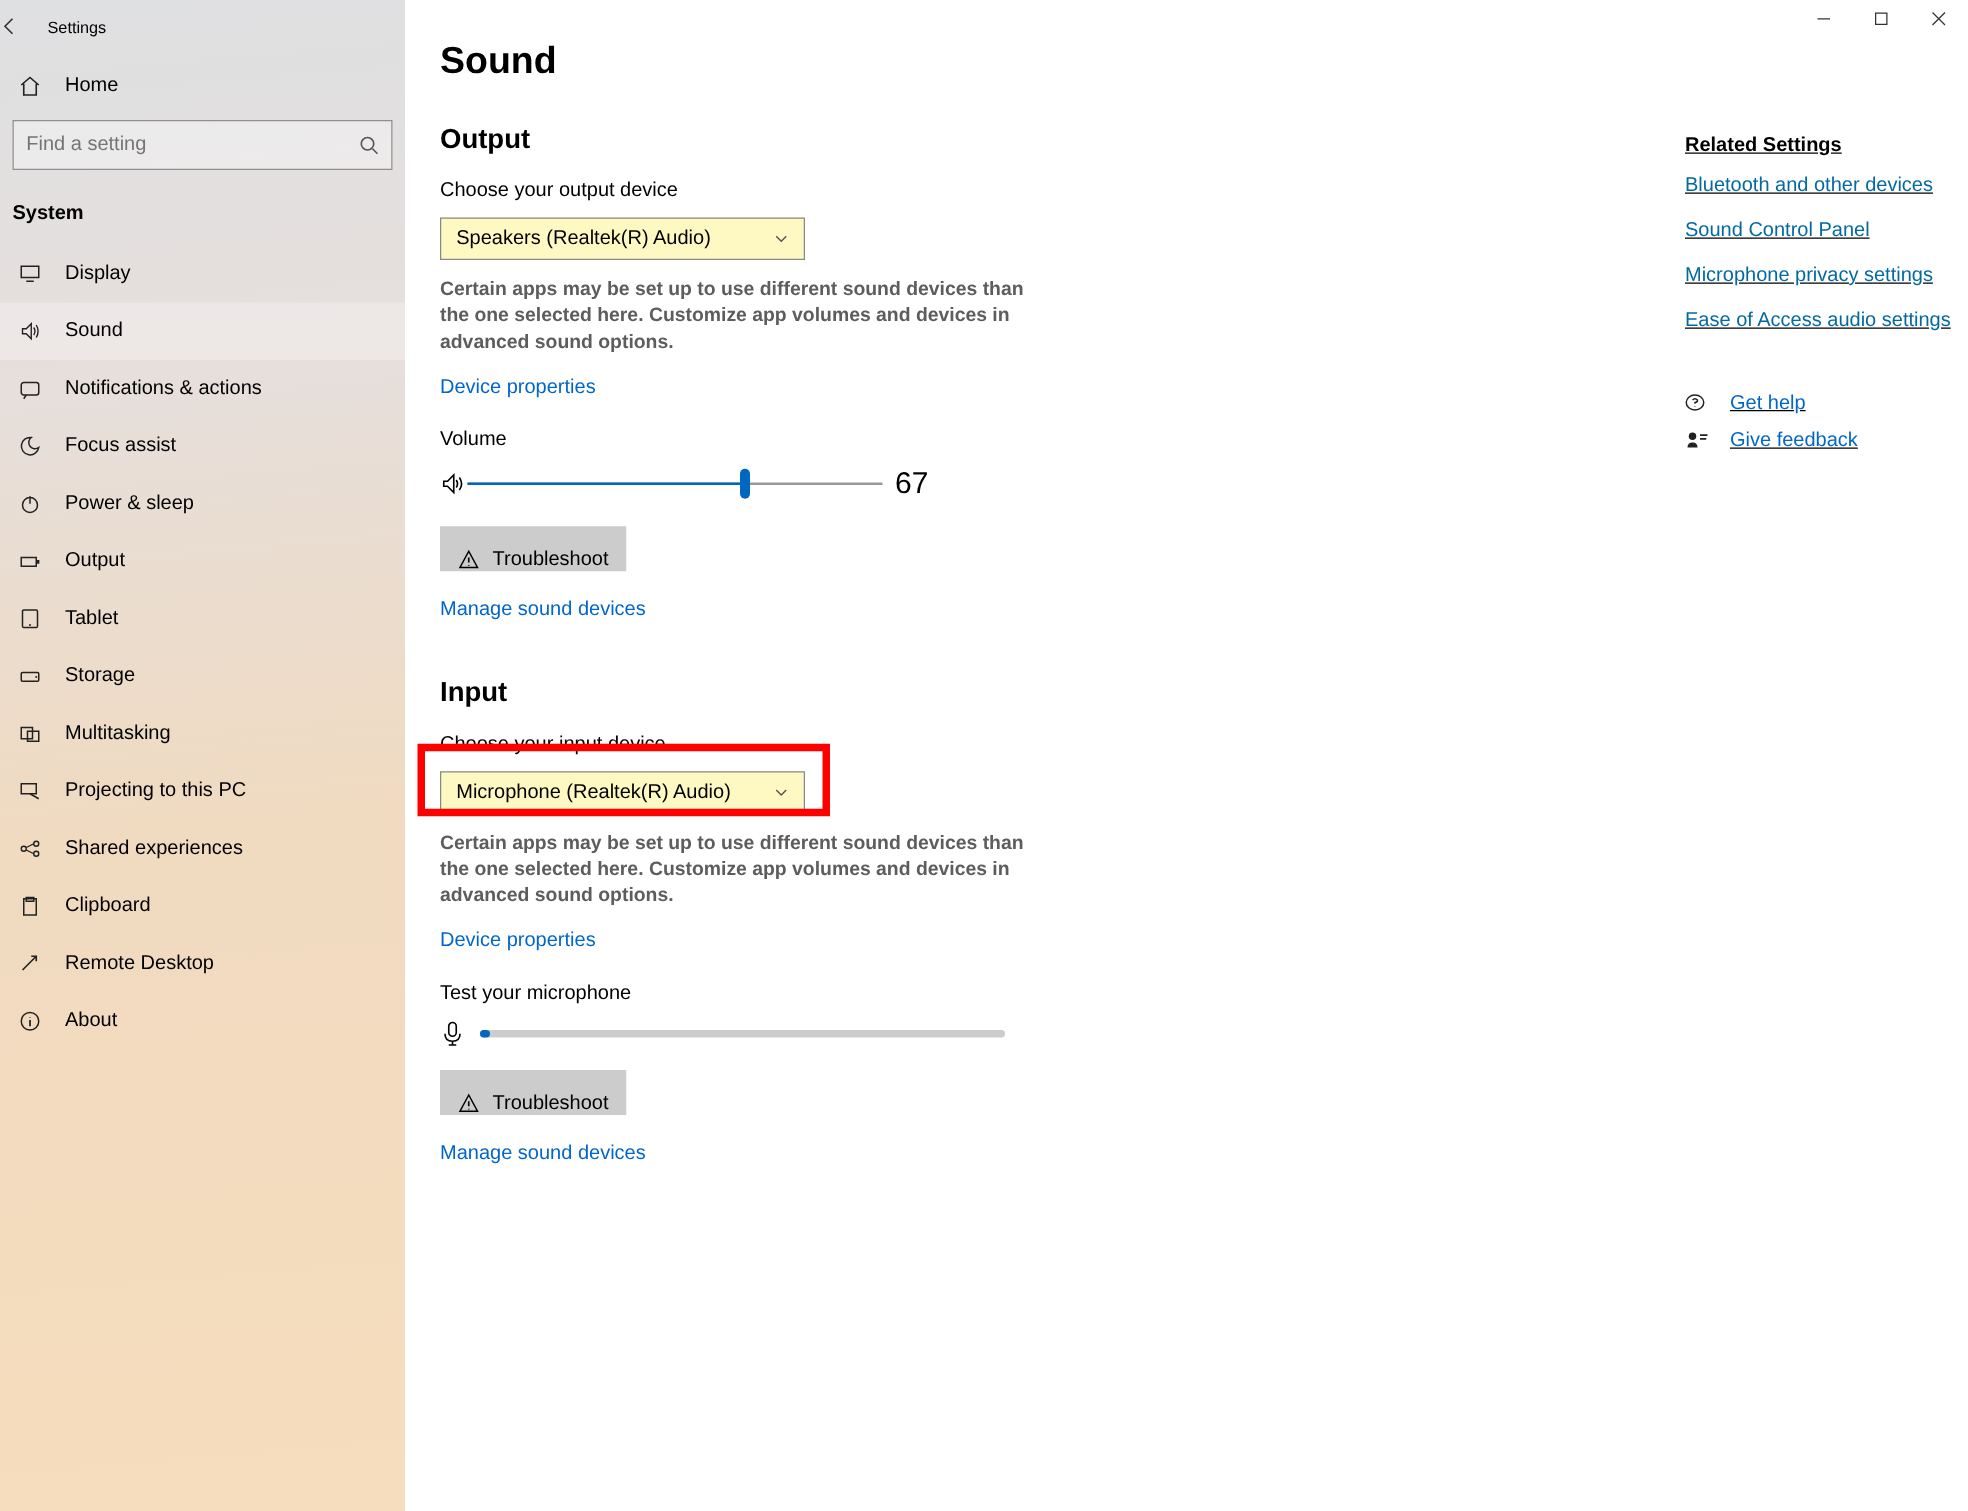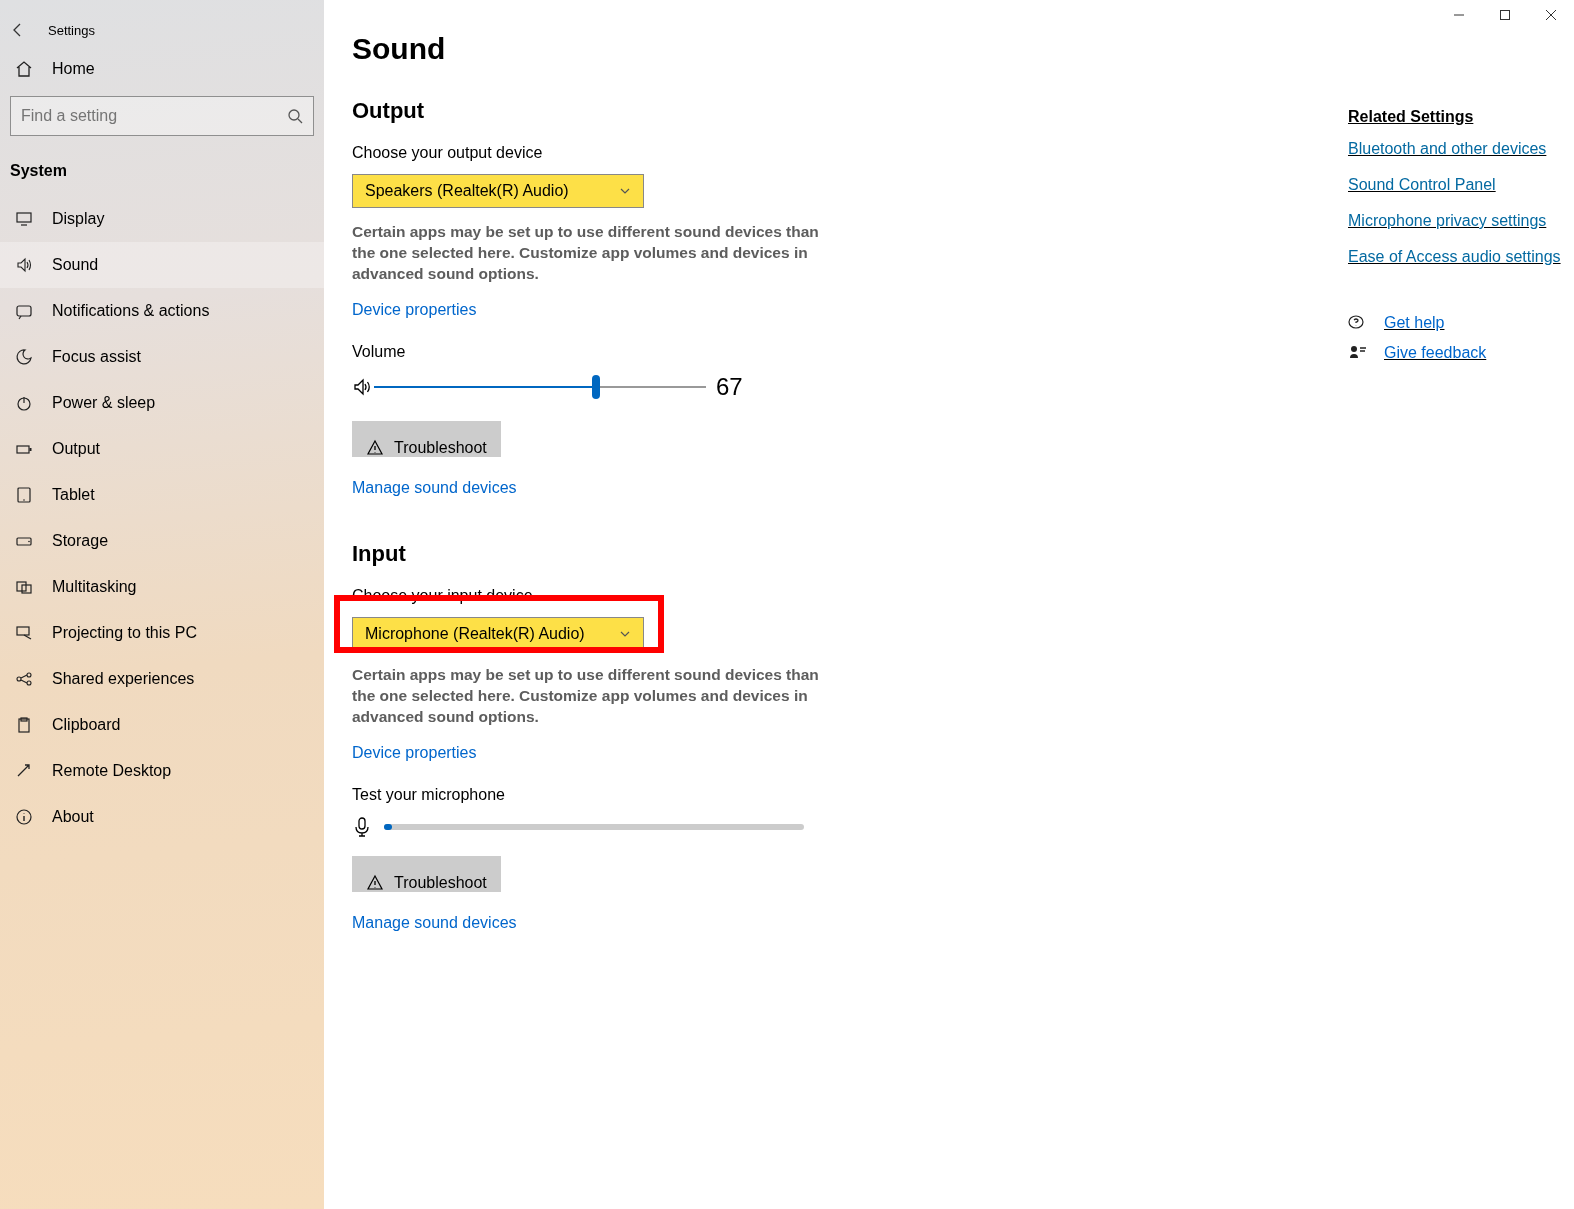--- a/index.html
+++ b/index.html
@@ -17,23 +17,22 @@
   .sidebar {
     width: 324px;
     height: 100%;
     background: linear-gradient(175deg, #dfe0e2 0%, #e6dfdc 25%, #f0dac0 55%, #f6ddbd 100%);
     display: flex;
     flex-direction: column;
     padding-top: 4px;
   }
   .sidebar-top {
     display: flex;
-    align-items: flex-end;
+    align-items: center;
     height: 34px;
-    padding-left: 10px;
     gap: 22px;
   }
   .back-arrow { width: 16px; display:flex; justify-content:center; }
   .window-title { font-size: 13px; }
   .home-row {
     display: flex;
     align-items: center;
     gap: 18px;
     padding: 22px 0 18px 14px;
     font-size: 16px;
@@ -93,21 +92,21 @@
     width: 46px; height: 30px;
     display:flex; align-items:center; justify-content:center;
     cursor:pointer;
   }
   h1.page-title { font-size: 30px; font-weight: 600; margin-bottom: 32px; }
   h2.section-title { font-size: 22px; font-weight: 600; margin-bottom: 20px; }
   .field-label { font-size: 16px; margin-bottom: 12px; }
   .dropdown {
     width: 292px; height: 34px;
     border: 1px solid #888;
-    background: #fde047;
+    background: #fef9c3;
     display:flex; align-items:center; justify-content:space-between;
     padding: 0 12px;
     font-size: 16px;
     margin-bottom: 14px;
   }
   .dropdown .chev { color:#555; }
   .help-text { color: #5d5d5d; font-size: 15.5px; line-height: 1.35; max-width: 470px; margin-bottom: 10px; font-weight: bold; }
   .link-text { color: #0066cc; font-size: 16px; margin: 6px 0 18px 0; display:inline-block; cursor:pointer; }
   .vol-label { font-size: 16px; margin: 6px 0 12px 0; }
   .volume-row { display:flex; align-items:center; margin-bottom: 20px; }

